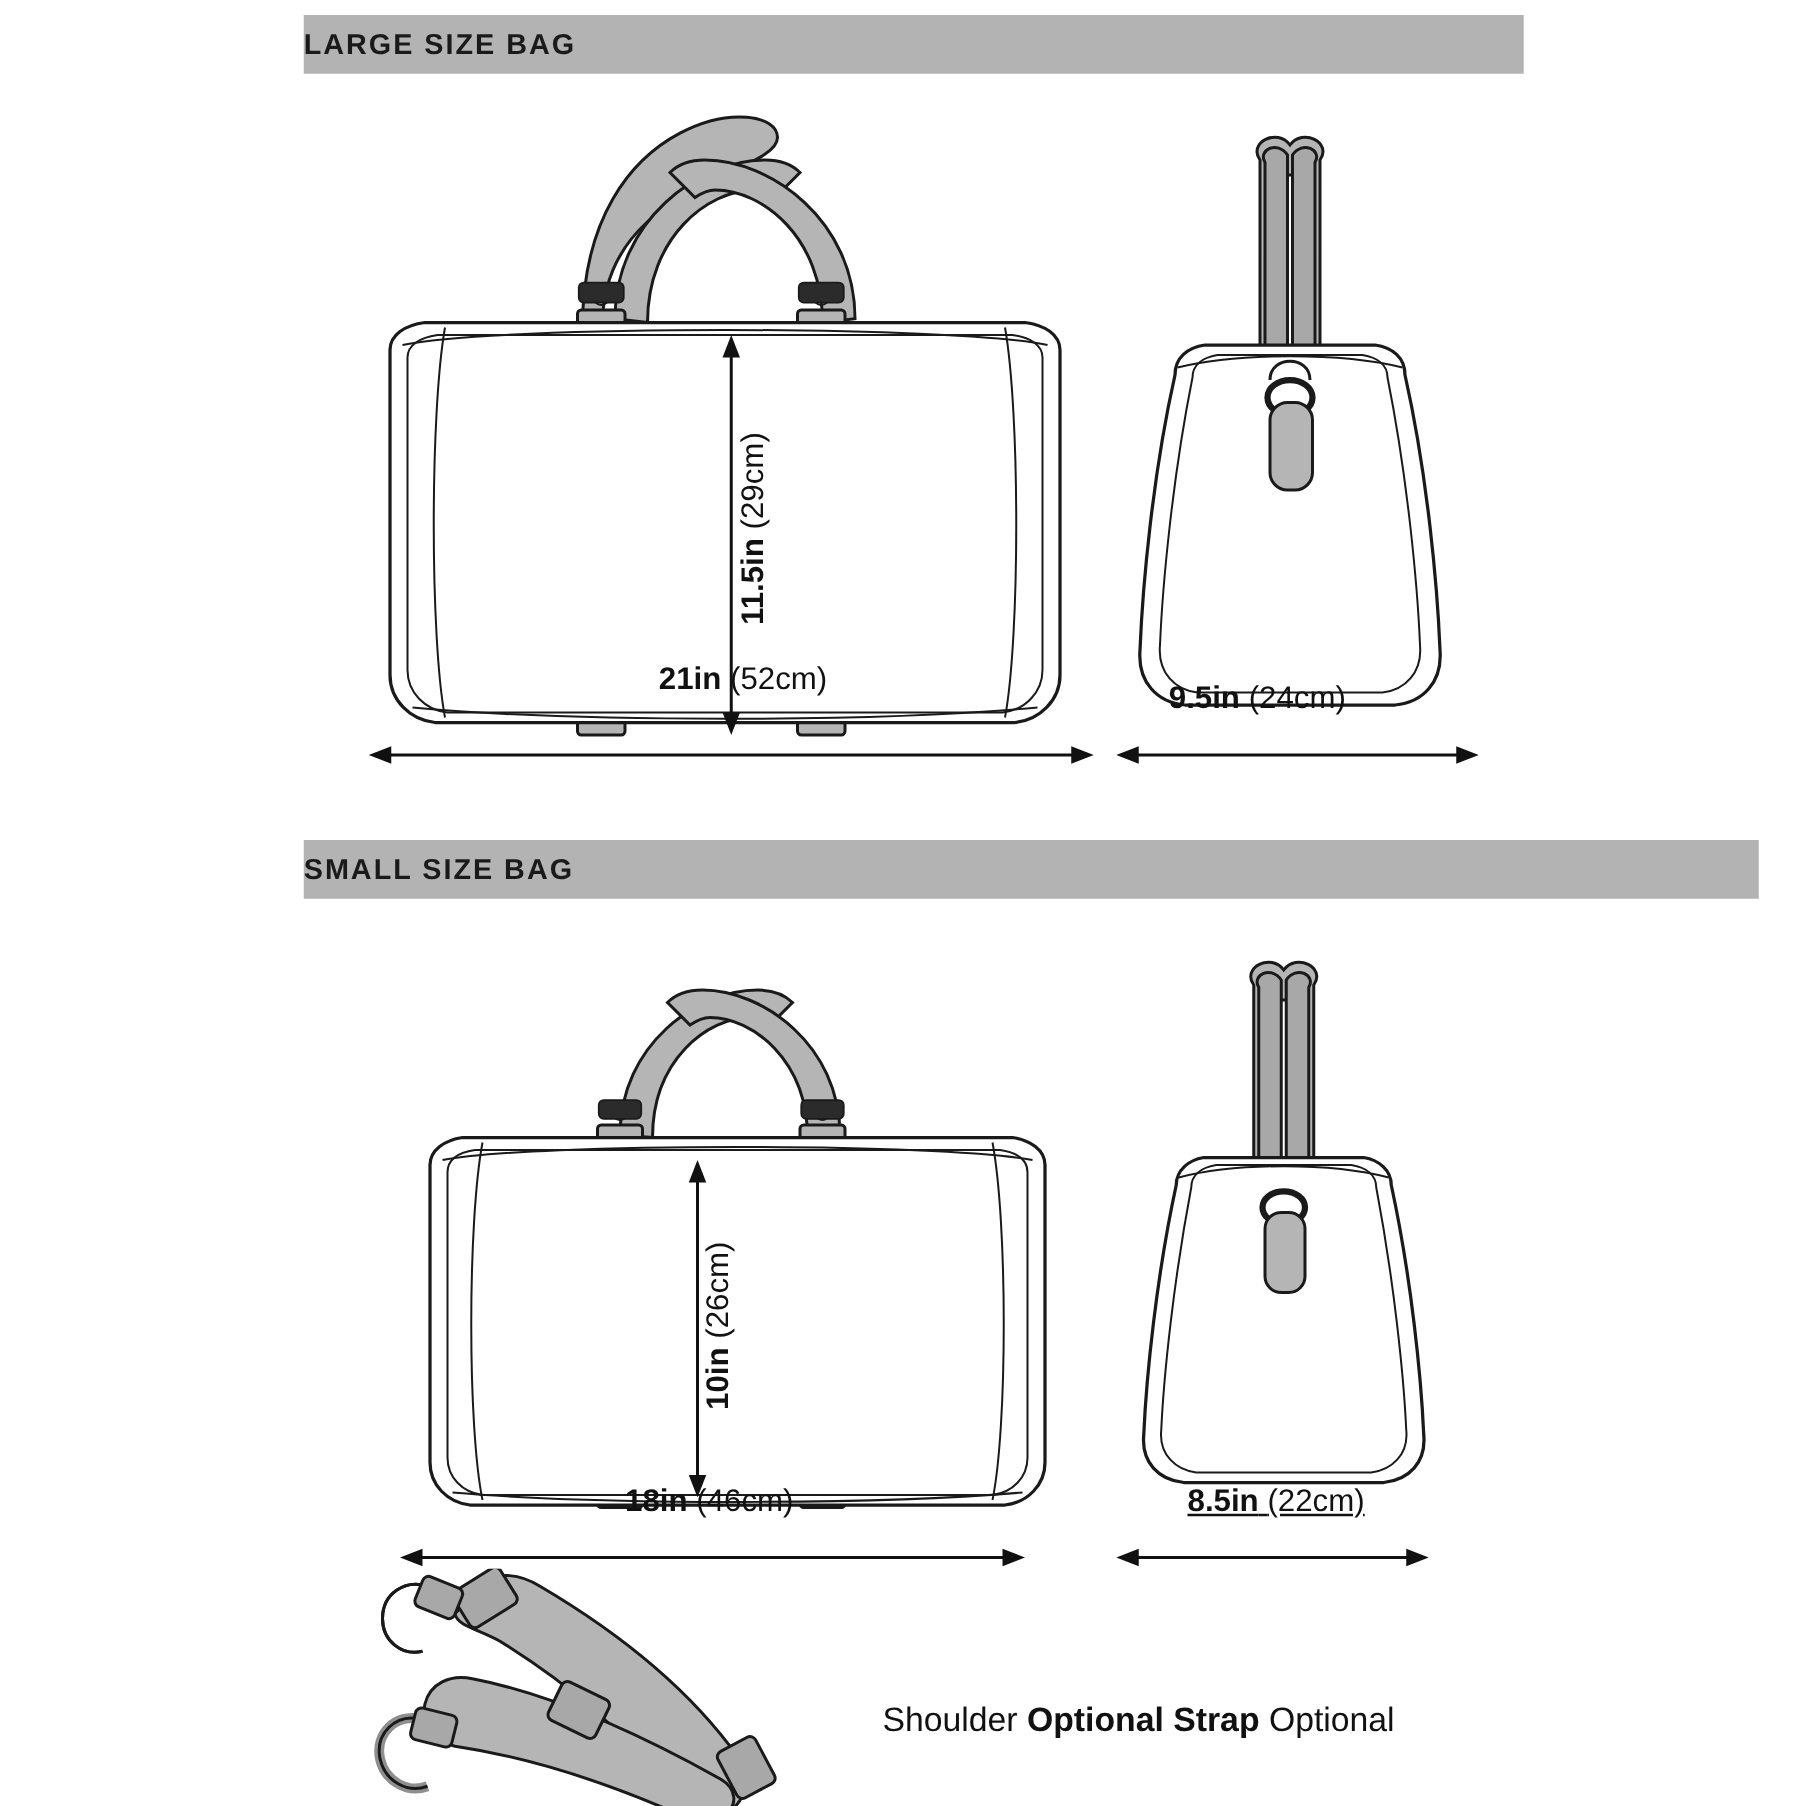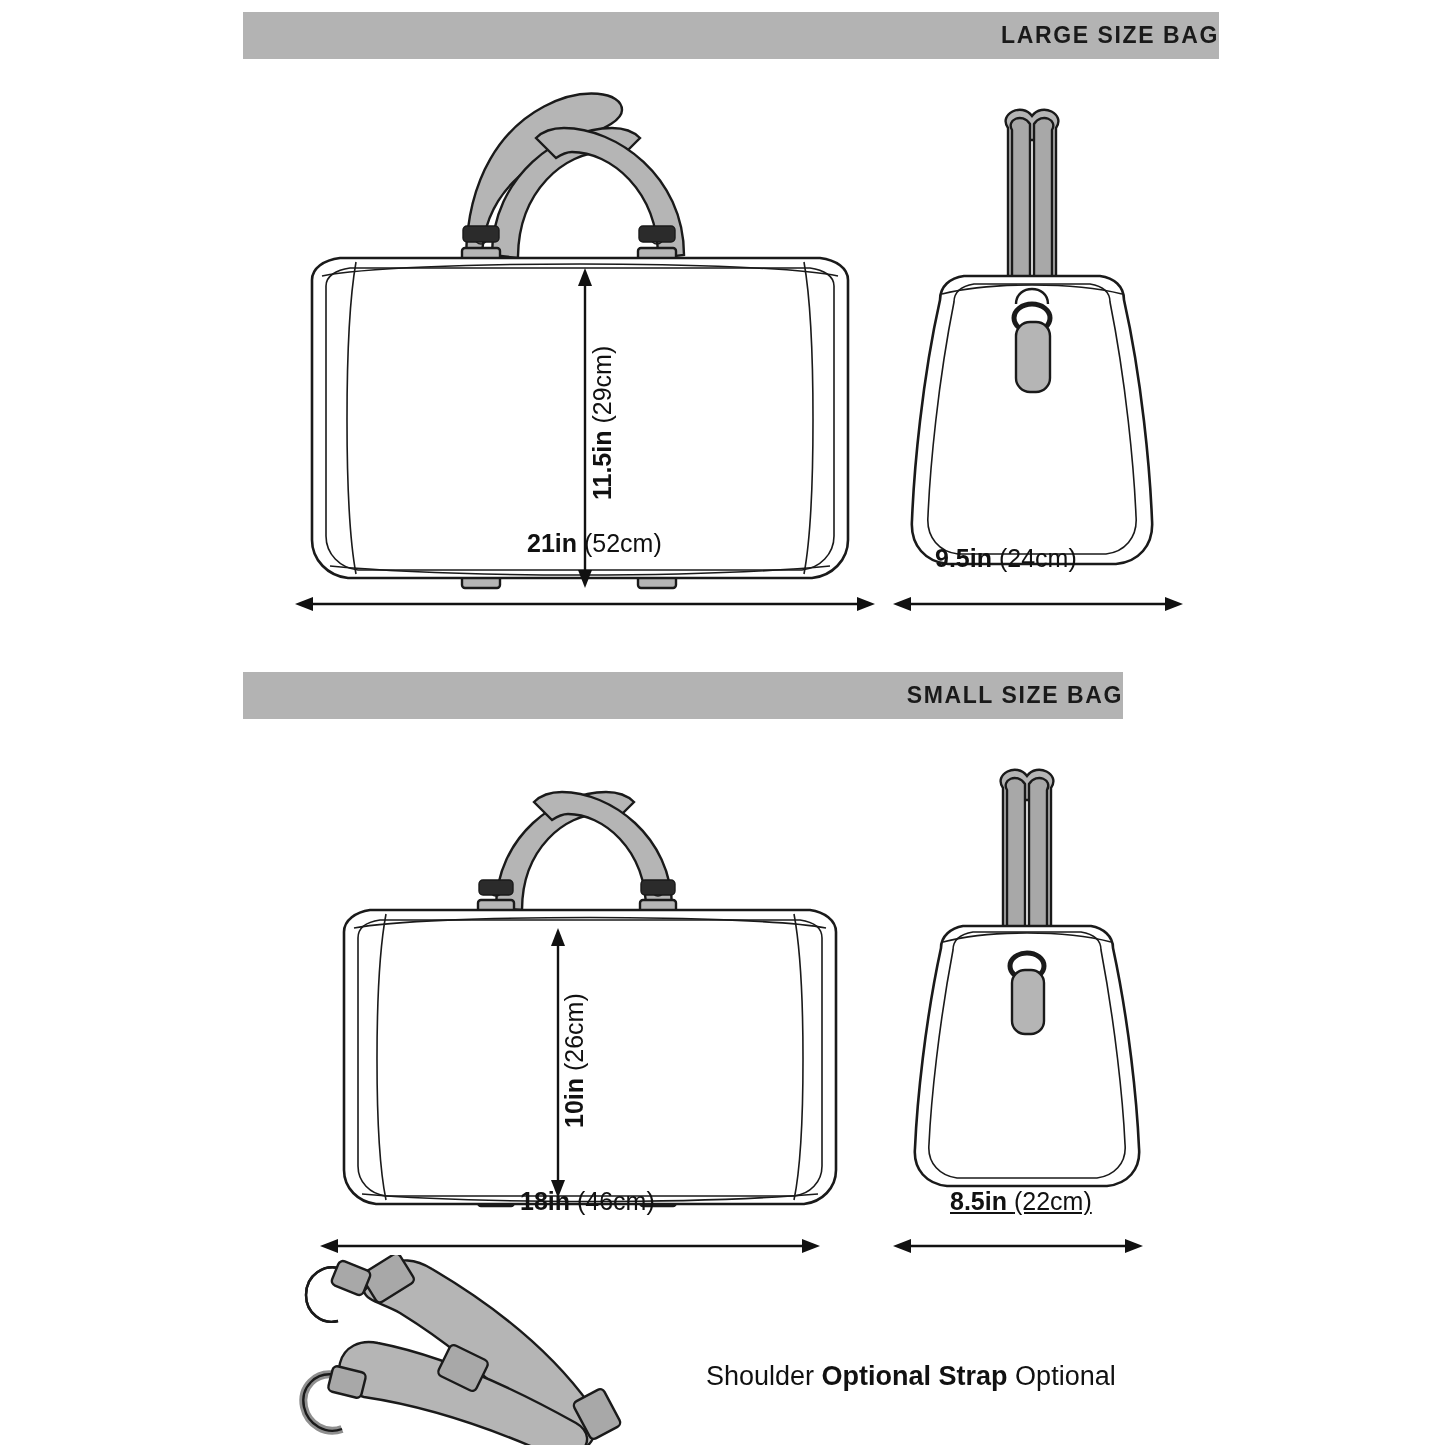--- a/index.html
+++ b/index.html
@@ -19,28 +19,28 @@
     position: absolute;
     inset: 0;
   }
 
   
   .section-bar {
     position: absolute;
     background: #b3b3b3;
     display: flex;
     align-items: center;
-    justify-content: flex-end;
+    justify-content: flex-start;
     letter-spacing: 1.6px;
     font-weight: bold;
     font-size: 23px;
     color: #1a1a1a;
   }
   #bar-large { left: 243px; top: 12px;  width: 976px; height: 47px; }
-  #bar-small { left: 243px; top: 672px; width: 880px; height: 47px; }
+  #bar-small { left: 243px; top: 672px; width: 1164px; height: 47px; }
 
   
   .dim-label {
     position: absolute;
     font-size: 25px;
     color: #111;
     white-space: nowrap;
   }
   .dim-label b { font-weight: bold; }
   .dim-label .sub { font-weight: normal; }
@@ -209,21 +209,21 @@
   <div class="dim-label vert" style="left:560px; top:1128px; transform: rotate(-90deg);">
     <b>10in</b>
     <span class="sub">(26cm)</span>
   </div>
 
   <svg width="500" height="30" viewBox="0 0 500 30" style="position:absolute;left:320px;top:1231px;">
     <line class="dimline" x1="14" y1="15" x2="486" y2="15"></line>
     <polygon points="0,15 18,8 18,22" fill="#111"></polygon>
     <polygon points="500,15 482,8 482,22" fill="#111"></polygon>
   </svg>
-  <div class="dim-label" style="left:500px; top:1216px; transform:translateY(-100%);margin-left:20px;">
+  <div class="dim-label" style="left:500px; top:1216px; transform:translateY(-100%);">
     <b>18in</b>
     <span class="sub">(46cm)</span>
   </div>
 
   <svg id="small-side" width="290" height="440" viewBox="0 0 290 440" style="position:absolute;left:885px;top:760px;">
     <path class="handle-fill" d="M118,28 C108,14 132,2 142,16 C152,2 176,14 166,28
                                  L166,178 L146,178 L146,40 L138,40 L138,178 L118,178 Z"></path>
     <path class="handle-fill-dark" d="M122,30 C116,20 132,12 140,24 L140,174 L122,174 Z"></path>
     <path class="handle-fill-dark" d="M162,30 C168,20 152,12 144,24 L144,174 L162,174 Z"></path>
     <path class="body-fill" d="M56,188 C56,176 66,168 78,166 L206,166 C218,168 228,176 228,188

